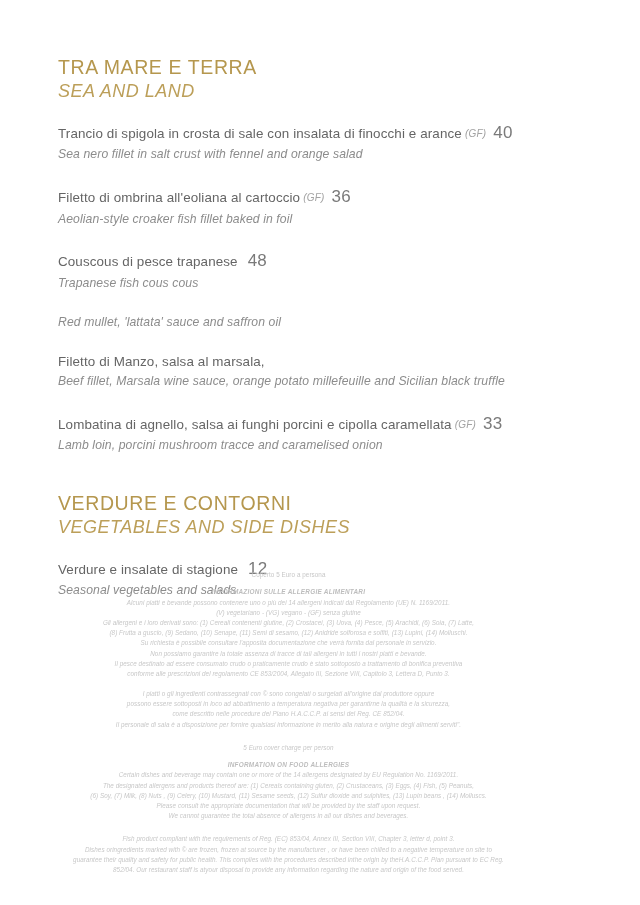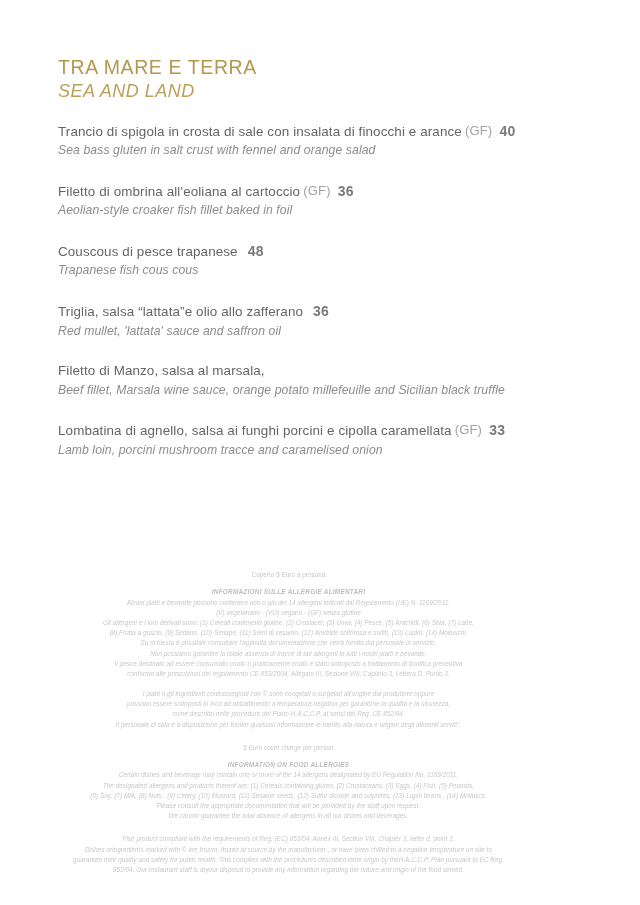--- a/index.html
+++ b/index.html
@@ -52,32 +52,32 @@
   .dish:last-child { margin-bottom: 0; }
 
   .dish-name {
     font-size: 13.4px;
     color: #656565;
     line-height: 1.45;
     letter-spacing: 0.12px;
     margin: 0;
   }
   .dish-name .gf {
-    font-size: 13px;
+    font-size: 10px;
     color: #a3a3a3;
     letter-spacing: 0.2px;
     margin-left: 3px;
     vertical-align: 1px;
+    font-style: italic;
   }
   .dish-name .price {
-    font-size: 14px;
+    font-size: 17px;
     color: #7a7a7a;
     margin-left: 7px;
     letter-spacing: 0.2px;
-    font-weight: bold;
   }
   .dish-desc {
     font-size: 12.2px;
     font-style: italic;
     color: #8c8c8c;
     line-height: 1.45;
     letter-spacing: 0.1px;
     margin: 1px 0 0 0;
   }
 
@@ -124,61 +124,71 @@
   <div class="section">
     <h1 class="section-title">TRA MARE E TERRA</h1>
     <h2 class="section-subtitle">SEA AND LAND</h2>
 
     <div class="dish-list">
 
       <div class="dish">
         <p class="dish-name">
           <span>Trancio di spigola in crosta di sale con insalata di finocchi e arance</span><span class="gf">(GF)</span><span class="price">40</span>
         </p>
-        <p class="dish-desc">Sea bass gluten in salt crust with fennel and orange salad</p>
+        <p class="dish-desc">Sea nero fillet in salt crust with fennel and orange salad</p>
       </div>
 
       <div class="dish">
         <p class="dish-name">
           <span>Filetto di ombrina all'eoliana al cartoccio</span><span class="gf">(GF)</span><span class="price">36</span>
         </p>
         <p class="dish-desc">Aeolian-style croaker fish fillet baked in foil</p>
       </div>
 
       <div class="dish">
         <p class="dish-name">
           <span>Couscous di pesce trapanese</span><span class="gf"></span><span class="price">48</span>
         </p>
         <p class="dish-desc">Trapanese fish cous cous</p>
       </div>
 
       <div class="dish">
-        <p class="dish-name">
-          <span>Triglia, salsa “lattata”e olio allo zafferano</span><span class="gf"></span><span class="price">36</span>
-        </p>
         <p class="dish-desc">Red mullet, 'lattata' sauce and saffron oil</p>
       </div>
 
       <div class="dish">
         <p class="dish-name">Filetto di Manzo, salsa al marsala,</p>
         <p class="dish-desc">Beef fillet, Marsala wine sauce, orange potato millefeuille and Sicilian black truffle</p>
       </div>
 
       <div class="dish">
         <p class="dish-name">
           <span>Lombatina di agnello, salsa ai funghi porcini e cipolla caramellata</span><span class="gf">(GF)</span><span class="price">33</span>
         </p>
         <p class="dish-desc">Lamb loin, porcini mushroom tracce and caramelised onion</p>
       </div>
 
     </div>
   </div>
 
   <div class="section-gap"></div>
 
+  <div class="section">
+    <h1 class="section-title">VERDURE E CONTORNI</h1>
+    <h2 class="section-subtitle">VEGETABLES AND SIDE DISHES</h2>
+
+    <div class="dish-list">
+      <div class="dish">
+        <p class="dish-name">
+          <span>Verdure e insalate di stagione</span><span class="gf"></span><span class="price">12</span>
+        </p>
+        <p class="dish-desc">Seasonal vegetables and salads</p>
+      </div>
+    </div>
+  </div>
 
   <div class="footer">
 
     <p class="fine upright">Coperto 5 Euro a persona</p>
     <div class="gap-sm"></div>
     <p class="fine-head">INFORMAZIONI SULLE ALLERGIE ALIMENTARI</p>
     <p class="fine">Alcuni piatti e bevande possono contenere uno o più dei 14 allergeni indicati dal Regolamento (UE) N. 1169/2011.</p>
     <p class="fine">(V) vegetariano - (VG) vegano - (GF) senza glutine</p>
     <p class="fine fine-wide">Gli allergeni e i loro derivati sono: (1) Cereali contenenti glutine, (2) Crostacei, (3) Uova, (4) Pesce, (5) Arachidi, (6) Soia, (7) Latte,</p>
     <p class="fine fine-wide">(8) Frutta a guscio, (9) Sedano, (10) Senape, (11) Semi di sesamo, (12) Anidride solforosa e solfiti, (13) Lupini, (14) Molluschi.</p>

